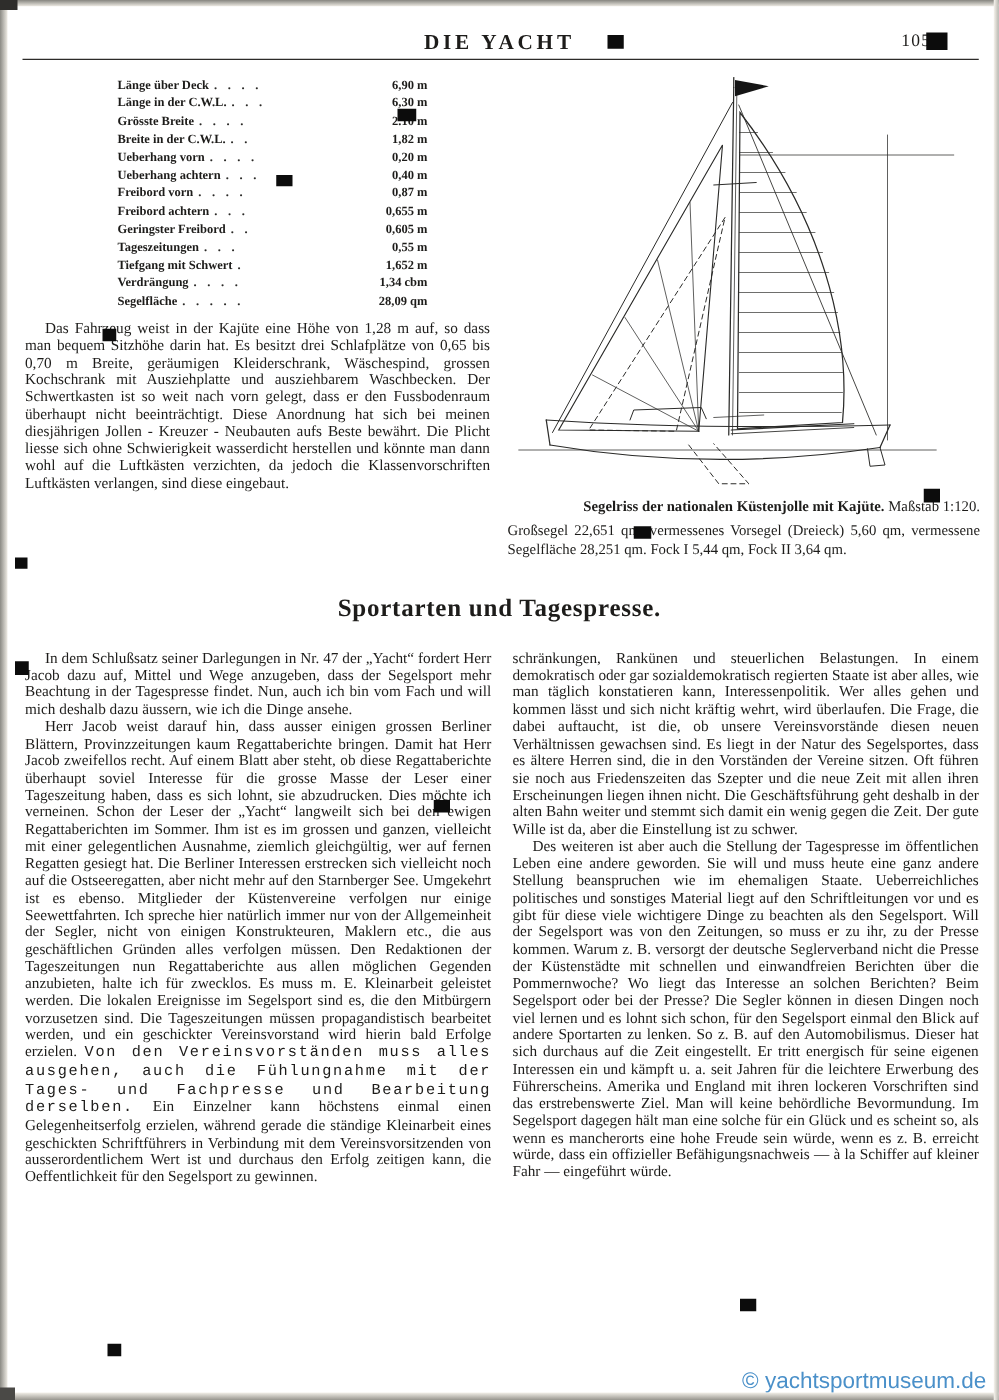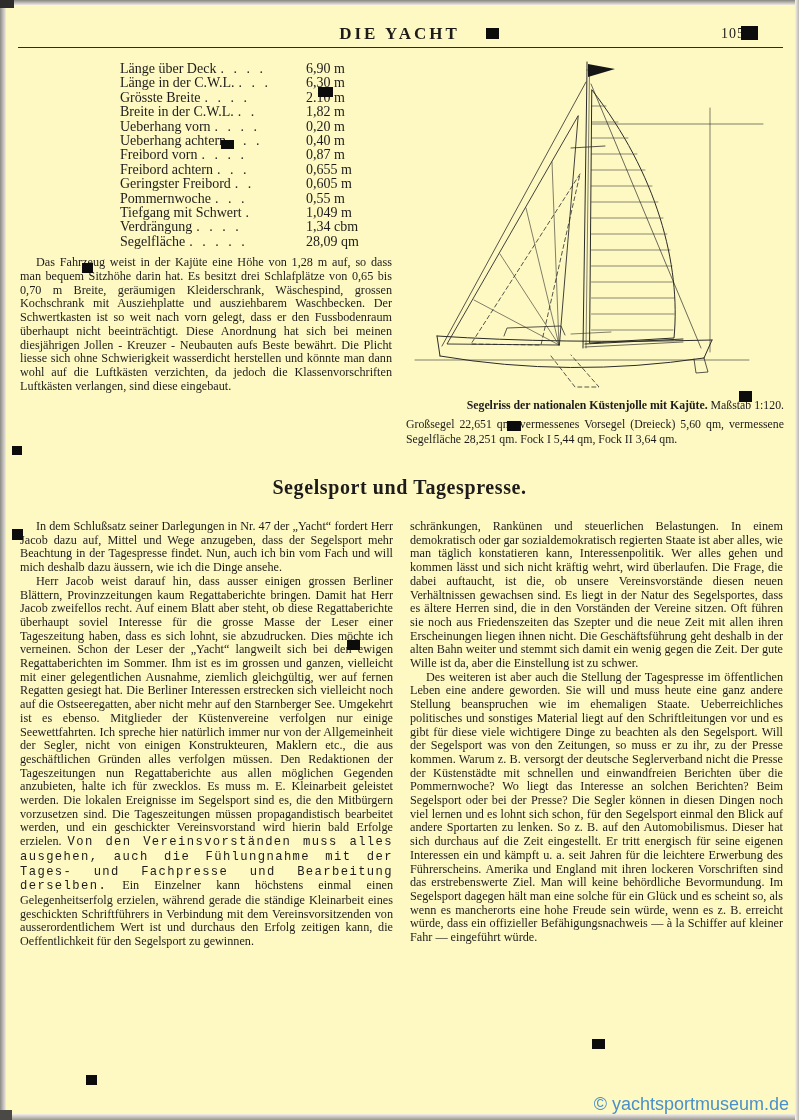--- a/index.html
+++ b/index.html
@@ -1,42 +1,42 @@
 <!DOCTYPE html>
 <html><head>
 <meta charset="utf-8">
 <style>
   * { box-sizing: border-box; }
   html,body { margin:0; padding:0; background:#6f6f6c; }
   .page {
     position:relative; width:799px; height:1120px; margin:0 auto;
-    background:#fef9c3; color:#1d1c1a; overflow:hidden;
+    background:#ffffff; color:#1d1c1a; overflow:hidden;
     font-family:"Liberation Serif","DejaVu Serif",serif;
   }
   
   .edge-top{position:absolute;top:0;left:0;width:100%;height:5px;background:linear-gradient(#86857f,#ece9e2);z-index:5;}
   .edge-left{position:absolute;top:0;left:0;width:6px;height:100%;background:linear-gradient(90deg,#8b8a84,#eeebe4);z-index:5;}
   .edge-bottom{position:absolute;bottom:0;left:0;width:100%;height:6px;background:linear-gradient(0deg,#97958e,#f3f0e9);z-index:5;}
   .edge-right{position:absolute;top:0;right:0;width:4px;height:100%;background:linear-gradient(270deg,#b9b7af,#f7f4ee);z-index:5;}
   .corner-tl{position:absolute;top:0;left:0;width:14px;height:8px;background:#2e2d2b;z-index:6;}
   .corner-bl{position:absolute;bottom:0;left:0;width:12px;height:10px;background:#4a4946;z-index:6;}
 
   
   .header{position:absolute;top:24px;left:18px;right:18px;height:22px;}
   .header-title{position:absolute;left:0;right:0;text-align:center;font-weight:bold;font-size:17px;letter-spacing:3px;}
   .page-number{position:absolute;right:28px;top:2px;font-size:14px;letter-spacing:1px;}
   .header-rule{position:absolute;top:47px;left:18px;right:16px;border-top:1.4px solid #2c2b29;}
 
   
   .top-left{position:absolute;top:62px;left:20px;width:372px;}
-  .specs{margin:0 0 7px 100px;width:248px;font-size:14px;line-height:14.4px;}
+  .specs{margin:0 0 7px 74px;width:248px;font-size:10px;line-height:14.4px;font-weight:bold;}
   .spec-row{display:flex;white-space:nowrap;}
   .spec-label{flex:0 0 auto;}
   .spec-leader{flex:1 1 auto;overflow:hidden;padding:0 4px;letter-spacing:3px;color:#2a2927;}
-  .spec-value{flex:0 0 62px;text-align:left;}
+  .spec-value{flex:0 0 62px;text-align:right;}
 
   .body-text p{margin:0;text-align:justify;font-size:12.2px;line-height:13.7px;text-indent:16px;
     -webkit-hyphens:auto;hyphens:auto;}
   .top-left .body-text{margin-top:5px;}
 
   
   .figure{position:absolute;top:56px;left:406px;width:378px;}
   .fig-drawing{display:block;margin:0 auto;}
   .fig-caption-line{font-size:11.8px;text-align:right;margin-top:4px;white-space:nowrap;}
   .fig-caption-line b{font-weight:bold;}
@@ -115,28 +115,28 @@
           <span class="spec-label">Freibord achtern</span>
           <span class="spec-leader">. . .</span>
           <span class="spec-value">0,655 m</span>
         </div>
       <div class="spec-row">
           <span class="spec-label">Geringster Freibord</span>
           <span class="spec-leader">. .</span>
           <span class="spec-value">0,605 m</span>
         </div>
       <div class="spec-row">
-          <span class="spec-label">Pommernwoche</span>
+          <span class="spec-label">Tageszeitungen</span>
           <span class="spec-leader">. . .</span>
           <span class="spec-value">0,55 m</span>
         </div>
       <div class="spec-row">
           <span class="spec-label">Tiefgang mit Schwert</span>
           <span class="spec-leader">.</span>
-          <span class="spec-value">1,049 m</span>
+          <span class="spec-value">1,652 m</span>
         </div>
       <div class="spec-row">
           <span class="spec-label">Verdrängung</span>
           <span class="spec-leader">. . . .</span>
           <span class="spec-value">1,34 cbm</span>
         </div>
       <div class="spec-row">
           <span class="spec-label">Segelfläche</span>
           <span class="spec-leader">. . . . .</span>
           <span class="spec-value">28,09 qm</span>
@@ -214,21 +214,21 @@
         <line x1="6" y1="304" x2="340" y2="304" stroke-width="0.6"></line>
       </g>
     </svg>
     <div class="fig-caption-line">
       <b>Segelriss der nationalen Küstenjolle mit Kajüte.</b>
       <span>Maßstab 1:120.</span>
     </div>
     <div class="fig-caption-detail">Großsegel 22,651 qm, vermessenes Vorsegel (Dreieck) 5,60 qm, vermessene Segelfläche 28,251 qm. Fock I 5,44 qm, Fock II 3,64 qm.</div>
   </div>
 
-  <div class="article-heading">Segelsport und Tagespresse.</div>
+  <div class="article-heading">Sportarten und Tagespresse.</div>
 
   <div class="columns">
     <div class="col body-text">
       <p>In dem Schlußsatz seiner Darlegungen in Nr. 47 der „Yacht“ fordert Herr Jacob dazu auf, Mittel und Wege anzugeben, dass der Segelsport mehr Beachtung in der Tagespresse findet. Nun, auch ich bin vom Fach und will mich deshalb dazu äussern, wie ich die Dinge ansehe.</p>
       <p><span>Herr Jacob weist darauf hin, dass ausser einigen grossen Berliner Blättern, Provinzzeitungen kaum Regattaberichte bringen. Damit hat Herr Jacob zweifellos recht. Auf einem Blatt aber steht, ob diese Regattaberichte überhaupt soviel Interesse für die grosse Masse der Leser einer Tageszeitung haben, dass es sich lohnt, sie abzudrucken. Dies möchte ich verneinen. Schon der Leser der „Yacht“ langweilt sich bei den ewigen Regattaberichten im Sommer. Ihm ist es im grossen und ganzen, vielleicht mit einer gelegentlichen Ausnahme, ziemlich gleichgültig, wer auf fernen Regatten gesiegt hat. Die Berliner Interessen erstrecken sich vielleicht noch auf die Ostseeregatten, aber nicht mehr auf den Starnberger See. Umgekehrt ist es ebenso. Mitglieder der Küstenvereine verfolgen nur einige Seewettfahrten. Ich spreche hier natürlich immer nur von der Allgemeinheit der Segler, nicht von einigen Konstrukteuren, Maklern etc., die aus geschäftlichen Gründen alles verfolgen müssen. Den Redaktionen der Tageszeitungen nun Regattaberichte aus allen möglichen Gegenden anzubieten, halte ich für zwecklos. Es muss m. E. Kleinarbeit geleistet werden. Die lokalen Ereignisse im Segelsport sind es, die den Mitbürgern vorzusetzen sind. Die Tageszeitungen müssen propagandistisch bearbeitet werden, und ein geschickter Vereinsvorstand wird hierin bald Erfolge erzielen. </span><span class="sperr">Von den Vereinsvorständen muss alles ausgehen, auch die Fühlungnahme mit der Tages- und Fachpresse und Bearbeitung derselben.</span><span> Ein Einzelner kann höchstens einmal einen Gelegenheitserfolg erzielen, während gerade die ständige Kleinarbeit eines geschickten Schriftführers in Verbindung mit dem Vereinsvorsitzenden von ausserordentlichem Wert ist und durchaus den Erfolg zeitigen kann, die Oeffentlichkeit für den Segelsport zu gewinnen.</span></p>
     </div>
     <div class="col body-text">
       <p style="text-indent:0;">schränkungen, Rankünen und steuerlichen Belastungen. In einem demokratisch oder gar sozialdemokratisch regierten Staate ist aber alles, wie man täglich konstatieren kann, Interessenpolitik. Wer alles gehen und kommen lässt und sich nicht kräftig wehrt, wird überlaufen. Die Frage, die dabei auftaucht, ist die, ob unsere Vereinsvorstände diesen neuen Verhältnissen gewachsen sind. Es liegt in der Natur des Segelsportes, dass es ältere Herren sind, die in den Vorständen der Vereine sitzen. Oft führen sie noch aus Friedenszeiten das Szepter und die neue Zeit mit allen ihren Erscheinungen liegen ihnen nicht. Die Geschäftsführung geht deshalb in der alten Bahn weiter und stemmt sich damit ein wenig gegen die Zeit. Der gute Wille ist da, aber die Einstellung ist zu schwer.</p>
       <p>Des weiteren ist aber auch die Stellung der Tagespresse im öffentlichen Leben eine andere geworden. Sie will und muss heute eine ganz andere Stellung beanspruchen wie im ehemaligen Staate. Ueberreichliches politisches und sonstiges Material liegt auf den Schriftleitungen vor und es gibt für diese viele wichtigere Dinge zu beachten als den Segelsport. Will der Segelsport was von den Zeitungen, so muss er zu ihr, zu der Presse kommen. Warum z. B. versorgt der deutsche Seglerverband nicht die Presse der Küstenstädte mit schnellen und einwandfreien Berichten über die Pommernwoche? Wo liegt das Interesse an solchen Berichten? Beim Segelsport oder bei der Presse? Die Segler können in diesen Dingen noch viel lernen und es lohnt sich schon, für den Segelsport einmal den Blick auf andere Sportarten zu lenken. So z. B. auf den Automobilismus. Dieser hat sich durchaus auf die Zeit eingestellt. Er tritt energisch für seine eigenen Interessen ein und kämpft u. a. seit Jahren für die leichtere Erwerbung des Führerscheins. Amerika und England mit ihren lockeren Vorschriften sind das erstrebenswerte Ziel. Man will keine behördliche Bevormundung. Im Segelsport dagegen hält man eine solche für ein Glück und es scheint so, als wenn es mancherorts eine hohe Freude sein würde, wenn es z. B. erreicht würde, dass ein offizieller Befähigungsnachweis — à la Schiffer auf kleiner Fahr — eingeführt würde.</p>
     </div>

